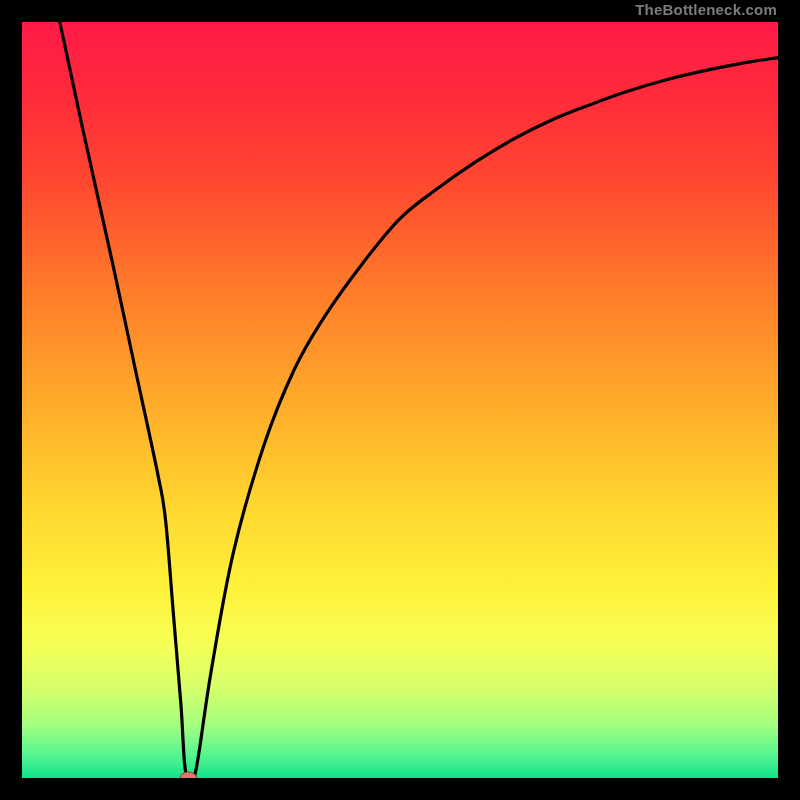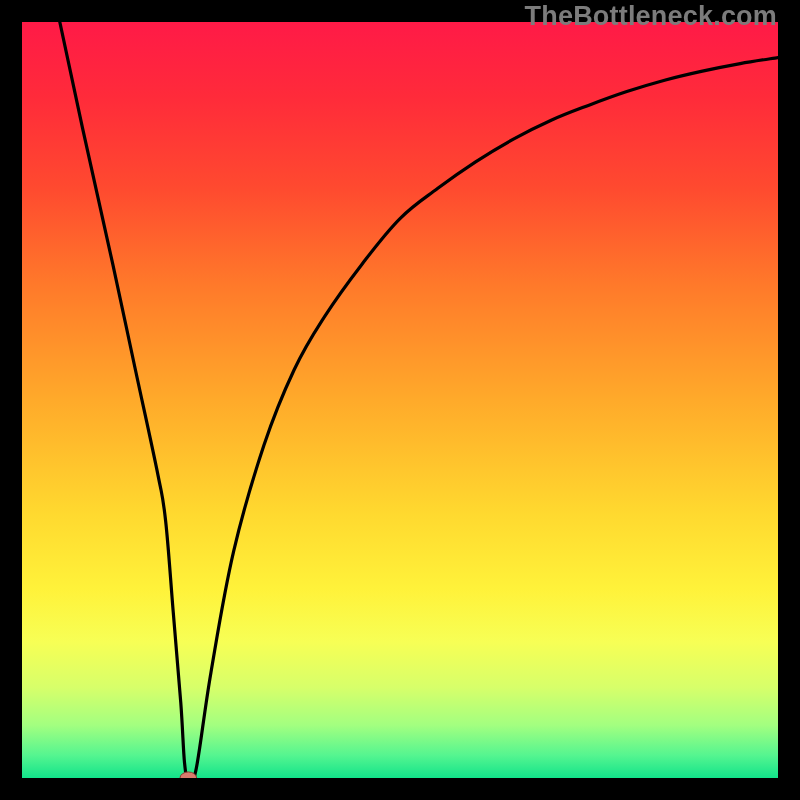--- a/index.html
+++ b/index.html
@@ -23,21 +23,21 @@
     left: 0;
     top: 0;
     width: 756px;
     height: 756px;
   }
   .watermark {
     position: absolute;
     top: 1px;
     right: 23px;
     font-family: Arial, Helvetica, sans-serif;
-    font-size: 27px;
+    font-size: 15px;
     font-weight: 600;
     color: #7c7c7c;
     letter-spacing: 0.2px;
   }
 </style>
 </head>
 <body>
 
 <div class="frame">
   <svg class="plot-area" viewBox="0 0 756 756" preserveAspectRatio="none">

